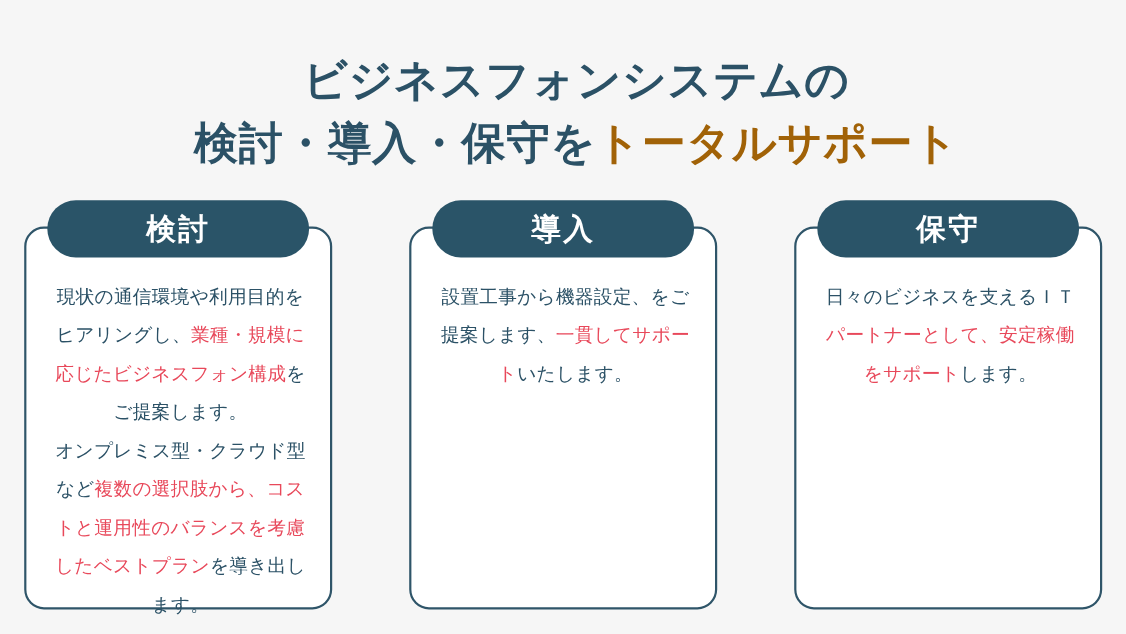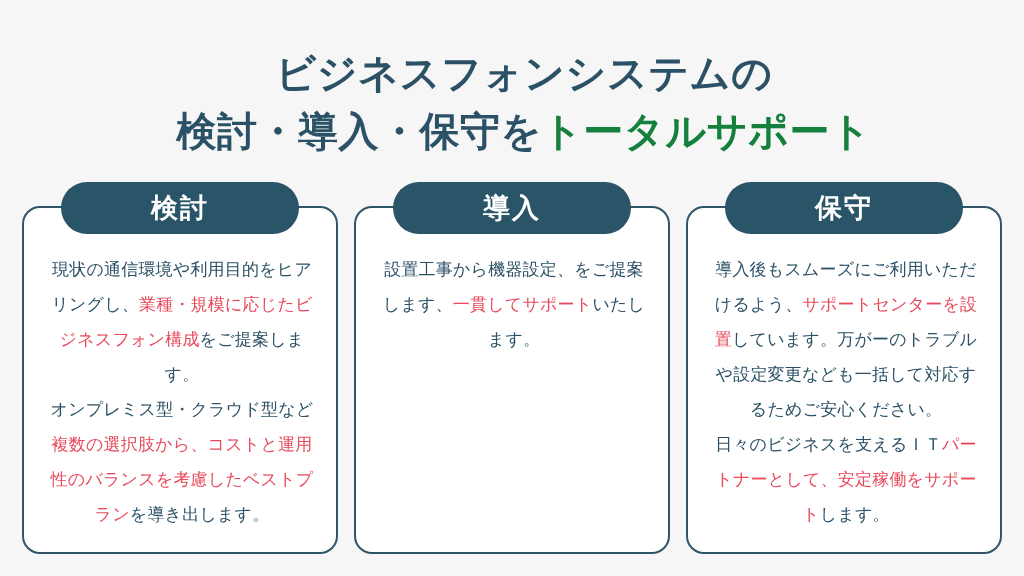--- a/index.html
+++ b/index.html
@@ -26,37 +26,37 @@
     font-weight: bold;
     line-height: 58px;
     letter-spacing: 0.5px;
     color: #2b5166;
   }
   .heading .line {
     display: block;
     white-space: nowrap;
   }
   .heading .accent {
-    color: #15803d;
+    color: #a16207;
   }
 
   
   .cards {
     position: absolute;
     left: 22px;
     top: 206px;
     width: 980px;
     height: 348px;
     display: flex;
     justify-content: space-between;
   }
 
   .card {
     position: relative;
-    width: 316px;
+    width: 280px;
     height: 348px;
     box-sizing: border-box;
     background: #ffffff;
     border: 2px solid #2f5569;
     border-radius: 18px;
   }
 
   .card-pill {
     position: absolute;
     left: 50%;
@@ -115,18 +115,17 @@
   <div class="card">
     <div class="card-pill">導入</div>
     <div class="card-body">
         <p><span>設置工事から機器設定、をご提案します、</span><span class="hl">一貫してサポート</span><span>いたします。</span></p>
       </div>
   </div>
 
   <div class="card">
     <div class="card-pill">保守</div>
     <div class="card-body">
-        <p><span>導入後もスムーズにご利用いただけるよう、</span><span class="hl">サポートセンターを設置</span><span>しています。万がーのトラブルや設定変更なども一括して対応するためご安心ください。</span></p>
         <p><span>日々のビジネスを支えるＩＴ</span><span class="hl">パートナーとして、安定稼働をサポート</span><span>します。</span></p>
       </div>
   </div>
 
 </div>
 
 </body></html>

